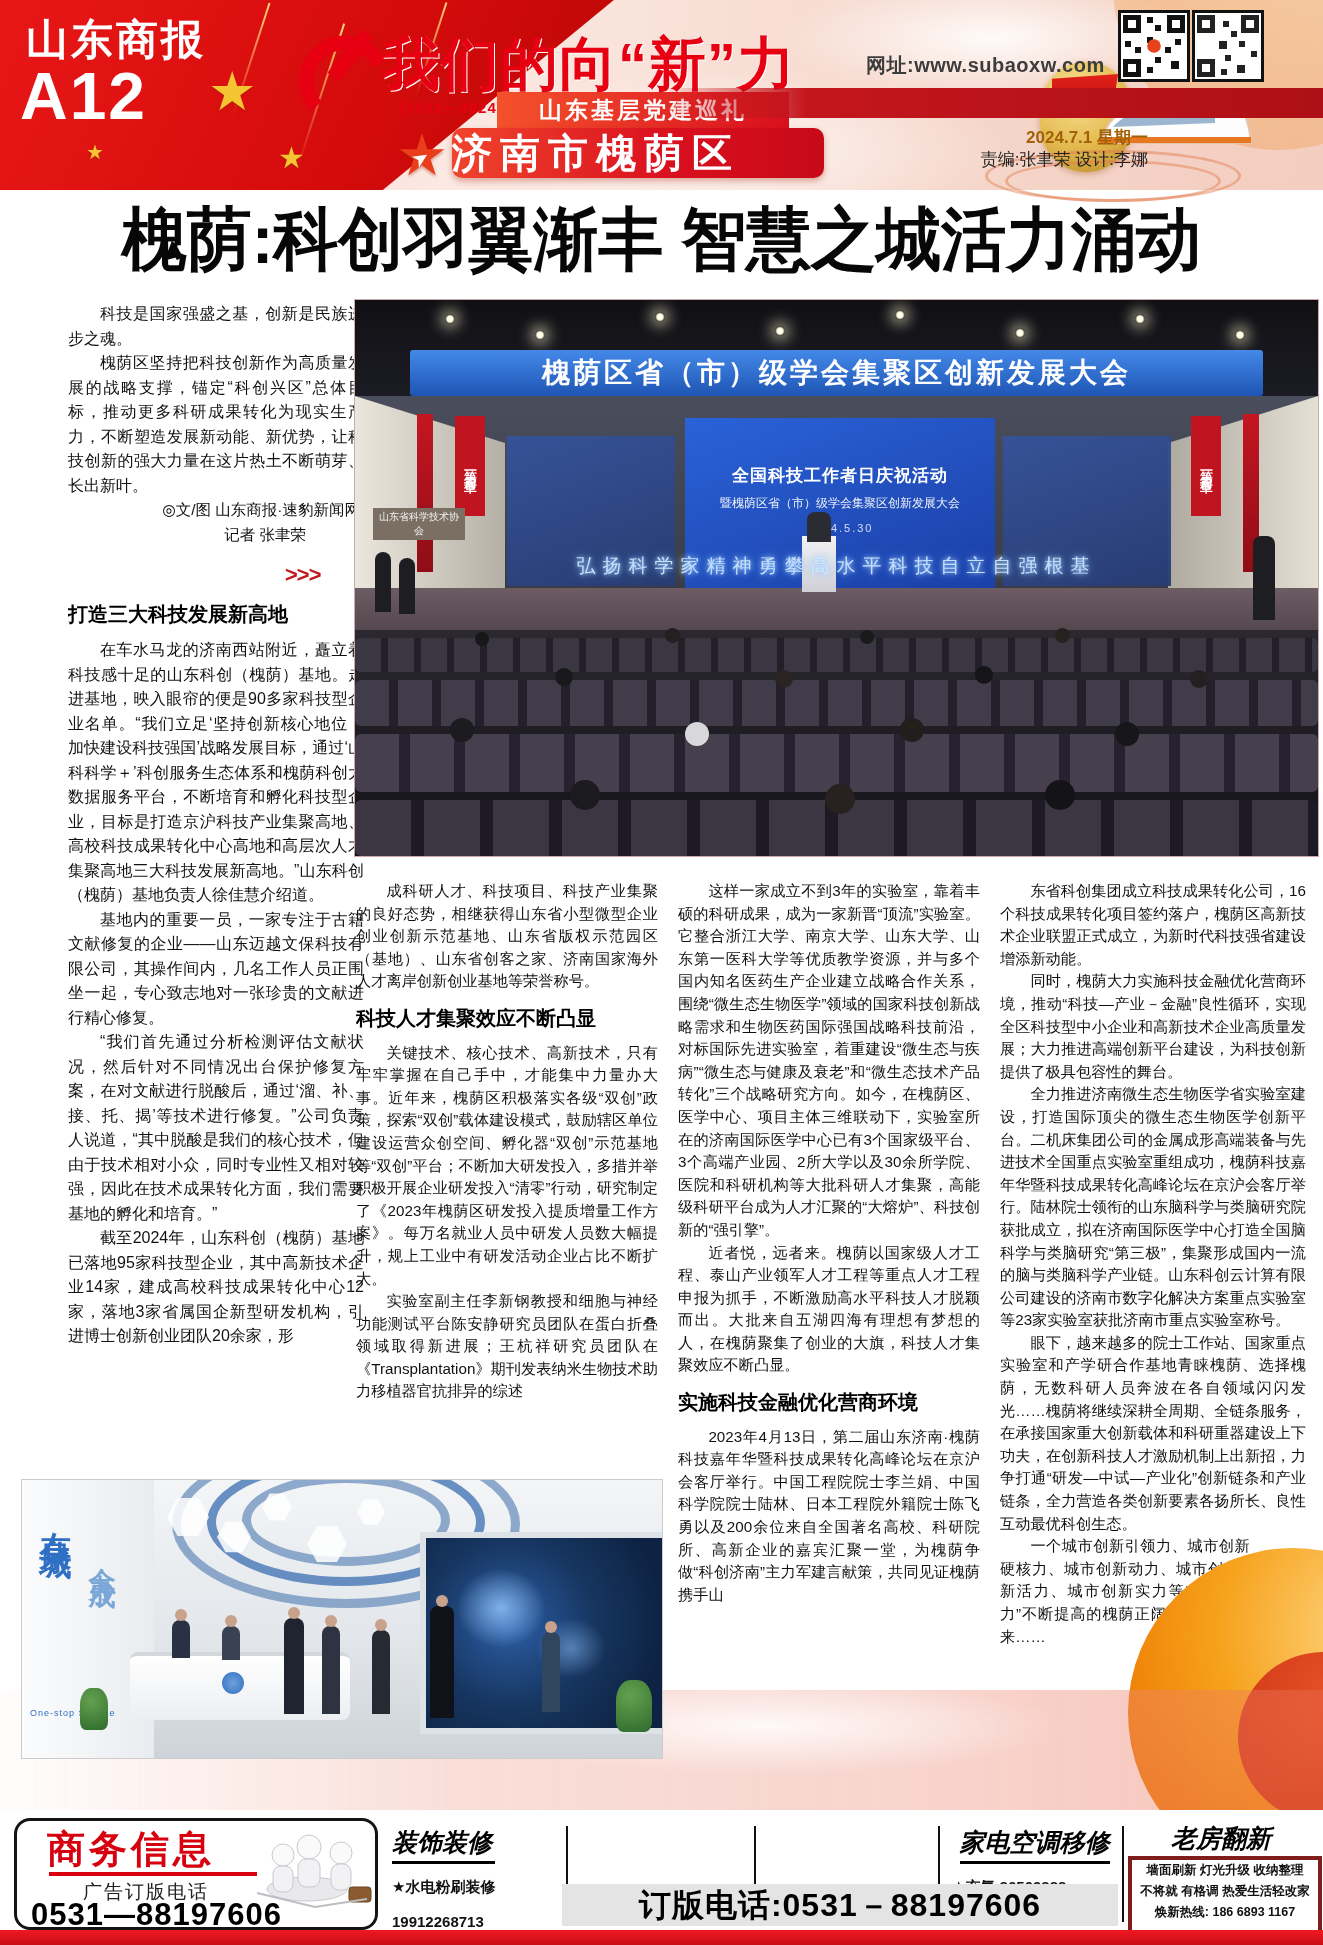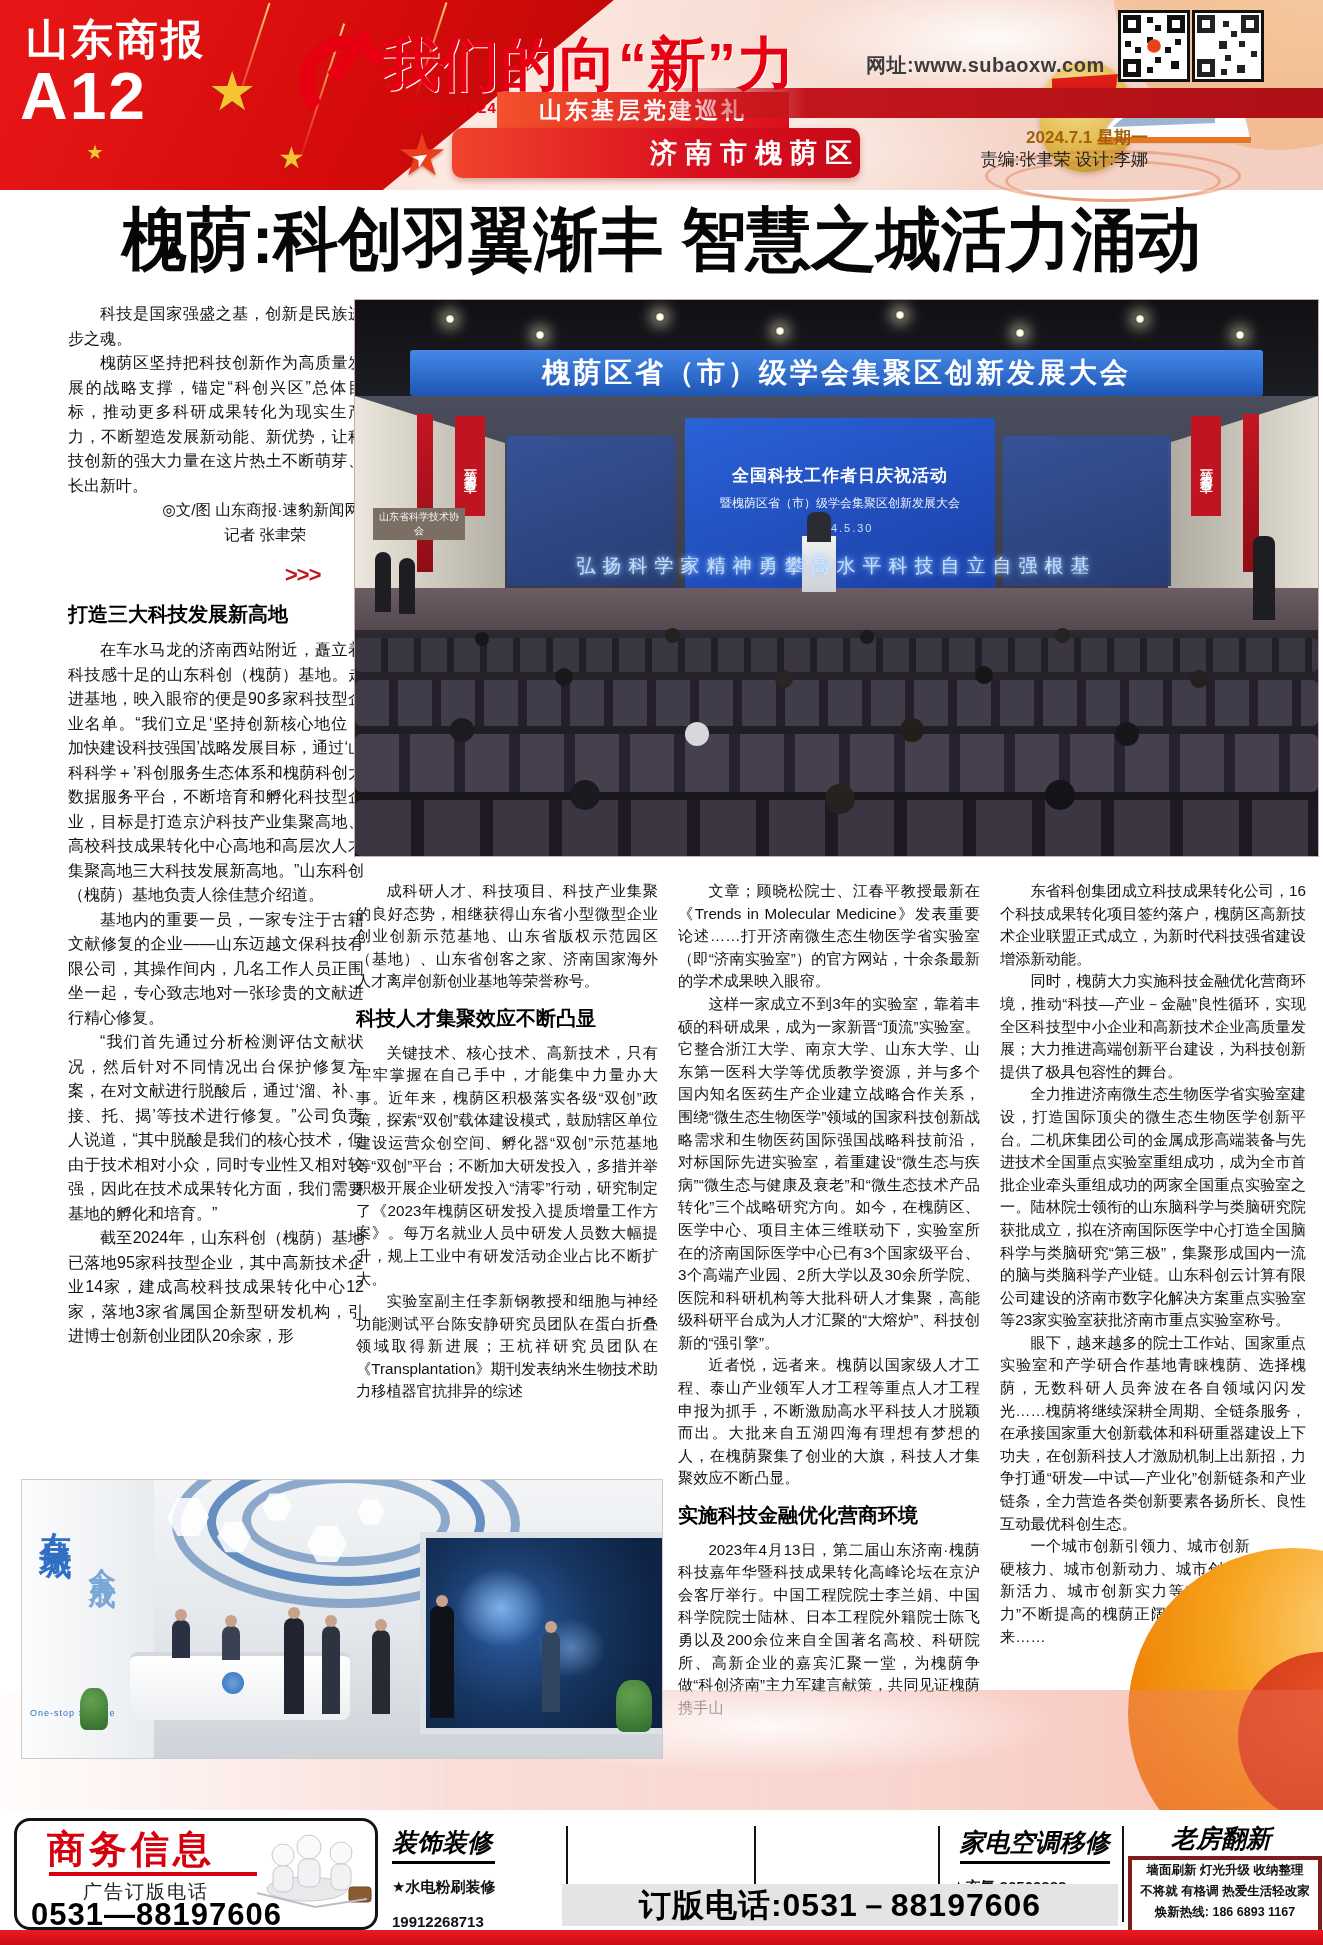--- a/index.html
+++ b/index.html
@@ -33,23 +33,23 @@
   .ring{border:3px solid rgba(226,120,70,.45);border-radius:50%;}
   .train-svg{left:1095px;top:92px;width:160px;height:62px;}
   .website{left:866px;top:52px;font-size:20px;font-weight:700;color:#3c3c3c;letter-spacing:.5px;}
   .qr{background:#fff;border:3px solid #111;}
   .red-band{left:660px;top:88px;width:663px;height:30px;
     background:linear-gradient(90deg,rgba(195,22,28,0),#c3161c 22%,#ad1016 100%);}
   .hdr-date{left:823px;top:126px;width:325px;text-align:right;font-size:17px;font-weight:700;color:#a16207;}
   .hdr-editors{left:823px;top:148px;width:325px;text-align:right;font-size:17px;color:#222;}
   .star-arrow{left:396px;top:126px;font-size:58px;line-height:58px;color:#ea3d1c;text-shadow:0 2px 3px rgba(150,30,0,.4);}
   .star-arrow-tip{left:412px;top:146px;font-size:20px;color:#fff;transform:rotate(-32deg);}
-  .region-badge{left:452px;top:128px;width:408px;height:50px;line-height:50px;border-radius:10px;
-    background:linear-gradient(90deg,#f0442d,#d90f1e 60%,#c70a18);text-align:right;color:#fff;
-    font-size:27px;font-weight:900;letter-spacing:8px;box-shadow:0 3px 6px rgba(160,30,10,.35);}
+  .region-badge{left:452px;top:128px;width:372px;height:50px;line-height:50px;border-radius:10px;
+    background:linear-gradient(90deg,#f0442d,#d90f1e 60%,#c70a18);text-align:left;color:#fff;
+    font-size:40px;font-weight:900;letter-spacing:8px;box-shadow:0 3px 6px rgba(160,30,10,.35);}
 
   
   .headline{left:30px;top:196px;width:1263px;text-align:center;font-size:65px;font-weight:900;color:#070707;
     letter-spacing:0px;transform:scaleY(1.06);white-space:nowrap;}
 
   
   .col{text-align:justify;}
   .col p{margin:0;text-indent:2em;}
   .col-intro{left:42px;top:302px;width:296px;height:1172px;font-size:16px;line-height:24.5px;overflow:hidden;margin-left:26px;}
   .byline{margin-top:20px;text-align:right;font-size:15.5px;text-indent:0 !important;padding-right:4px;}
@@ -302,31 +302,30 @@
   </figure>
 
   <section class="abs col col-lower col2">
     <p>成科研人才、科技项目、科技产业集聚的良好态势，相继获得山东省小型微型企业创业创新示范基地、山东省版权示范园区（基地）、山东省创客之家、济南国家海外人才离岸创新创业基地等荣誉称号。</p>
     <h2 class="sec-h">科技人才集聚效应不断凸显</h2>
     <p>关键技术、核心技术、高新技术，只有牢牢掌握在自己手中，才能集中力量办大事。近年来，槐荫区积极落实各级“双创”政策，探索“双创”载体建设模式，鼓励辖区单位建设运营众创空间、孵化器“双创”示范基地等“双创”平台；不断加大研发投入，多措并举积极开展企业研发投入“清零”行动，研究制定了《2023年槐荫区研发投入提质增量工作方案》。每万名就业人员中研发人员数大幅提升，规上工业中有研发活动企业占比不断扩大。</p>
     <p>实验室副主任李新钢教授和细胞与神经功能测试平台陈安静研究员团队在蛋白折叠领域取得新进展；王杭祥研究员团队在《Transplantation》期刊发表纳米生物技术助力移植器官抗排异的综述</p>
   </section>
 
   <section class="abs col col-lower col3">
-    <p>文章；顾晓松院士、江春平教授最新在《Trends in Molecular Medicine》发表重要论述……打开济南微生态生物医学省实验室（即“济南实验室”）的官方网站，十余条最新的学术成果映入眼帘。</p>
     <p>这样一家成立不到3年的实验室，靠着丰硕的科研成果，成为一家新晋“顶流”实验室。它整合浙江大学、南京大学、山东大学、山东第一医科大学等优质教学资源，并与多个国内知名医药生产企业建立战略合作关系，围绕“微生态生物医学”领域的国家科技创新战略需求和生物医药国际强国战略科技前沿，对标国际先进实验室，着重建设“微生态与疾病”“微生态与健康及衰老”和“微生态技术产品转化”三个战略研究方向。如今，在槐荫区、医学中心、项目主体三维联动下，实验室所在的济南国际医学中心已有3个国家级平台、3个高端产业园、2所大学以及30余所学院、医院和科研机构等大批科研人才集聚，高能级科研平台成为人才汇聚的“大熔炉”、科技创新的“强引擎”。</p>
     <p>近者悦，远者来。槐荫以国家级人才工程、泰山产业领军人才工程等重点人才工程申报为抓手，不断激励高水平科技人才脱颖而出。大批来自五湖四海有理想有梦想的人，在槐荫聚集了创业的大旗，科技人才集聚效应不断凸显。</p>
     <h2 class="sec-h">实施科技金融优化营商环境</h2>
     <p>2023年4月13日，第二届山东济南·槐荫科技嘉年华暨科技成果转化高峰论坛在京沪会客厅举行。中国工程院院士李兰娟、中国科学院院士陆林、日本工程院外籍院士陈飞勇以及200余位来自全国著名高校、科研院所、高新企业的嘉宾汇聚一堂，为槐荫争做“科创济南”主力军建言献策，共同见证槐荫携手山</p>
   </section>
 
   <section class="abs col col-lower col4">
     <p>东省科创集团成立科技成果转化公司，16个科技成果转化项目签约落户，槐荫区高新技术企业联盟正式成立，为新时代科技强省建设增添新动能。</p>
     <p>同时，槐荫大力实施科技金融优化营商环境，推动“科技—产业－金融”良性循环，实现全区科技型中小企业和高新技术企业高质量发展；大力推进高端创新平台建设，为科技创新提供了极具包容性的舞台。</p>
-    <p>全力推进济南微生态生物医学省实验室建设，打造国际顶尖的微生态生物医学创新平台。二机床集团公司的金属成形高端装备与先进技术全国重点实验室重组成功，成为全市首批企业牵头重组成功的两家全国重点实验室之一。陆林院士领衔的山东脑科学与类脑研究院获批成立，拟在济南国际医学中心打造全国脑科学与类脑研究“第三极”，集聚形成国内一流的脑与类脑科学产业链。山东科创云计算有限公司建设的济南市数字化解决方案重点实验室等23家实验室获批济南市重点实验室称号。</p>
+    <p>全力推进济南微生态生物医学省实验室建设，打造国际顶尖的微生态生物医学创新平台。二机床集团公司的金属成形高端装备与先进技术全国重点实验室重组成功，槐荫科技嘉年华暨科技成果转化高峰论坛在京沪会客厅举行。陆林院士领衔的山东脑科学与类脑研究院获批成立，拟在济南国际医学中心打造全国脑科学与类脑研究“第三极”，集聚形成国内一流的脑与类脑科学产业链。山东科创云计算有限公司建设的济南市数字化解决方案重点实验室等23家实验室获批济南市重点实验室称号。</p>
     <p>眼下，越来越多的院士工作站、国家重点实验室和产学研合作基地青睐槐荫、选择槐荫，无数科研人员奔波在各自领域闪闪发光……槐荫将继续深耕全周期、全链条服务，在承接国家重大创新载体和科研重器建设上下功夫，在创新科技人才激励机制上出新招，力争打通“研发—中试—产业化”创新链条和产业链条，全力营造各类创新要素各扬所长、良性互动最优科创生态。</p>
     <div class="swoosh-spacer"></div>
     <p>一个城市创新引领力、城市创新硬核力、城市创新动力、城市创新活力、城市创新实力等“五力”不断提高的槐荫正阔步走来……</p>
   </section>
 
   <div class="abs swoosh"></div>
   <div class="abs swoosh2"></div>
   <div class="abs wave-band"></div>
 
   <figure class="abs photo-svc" style="margin:0">

